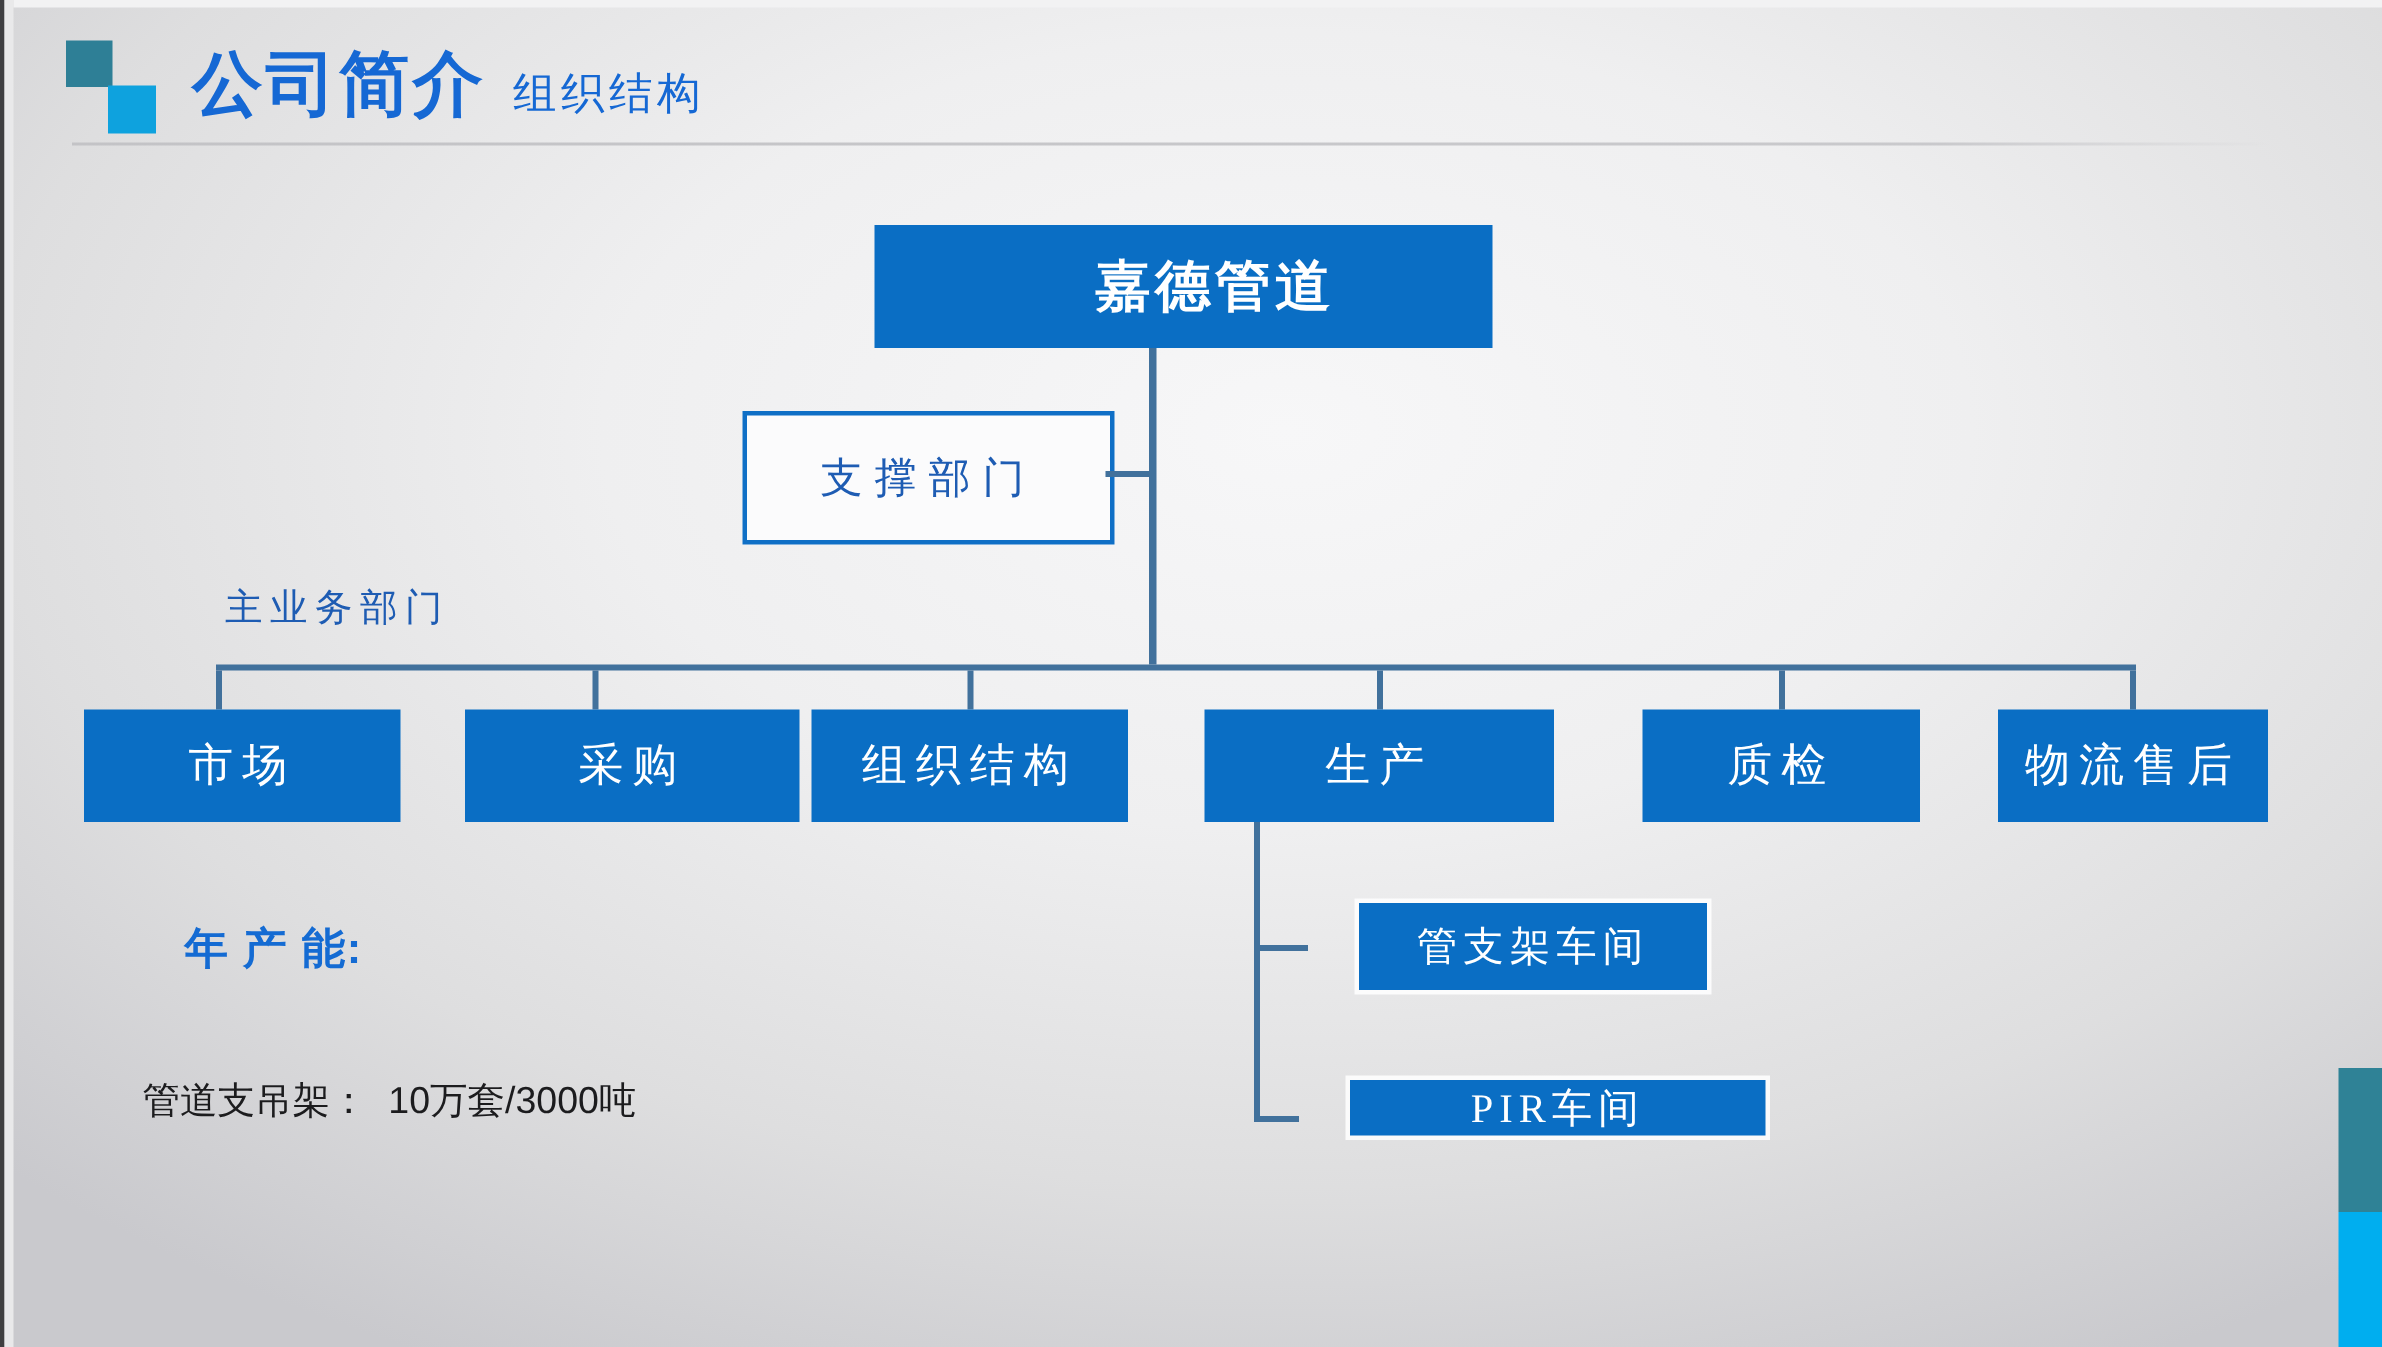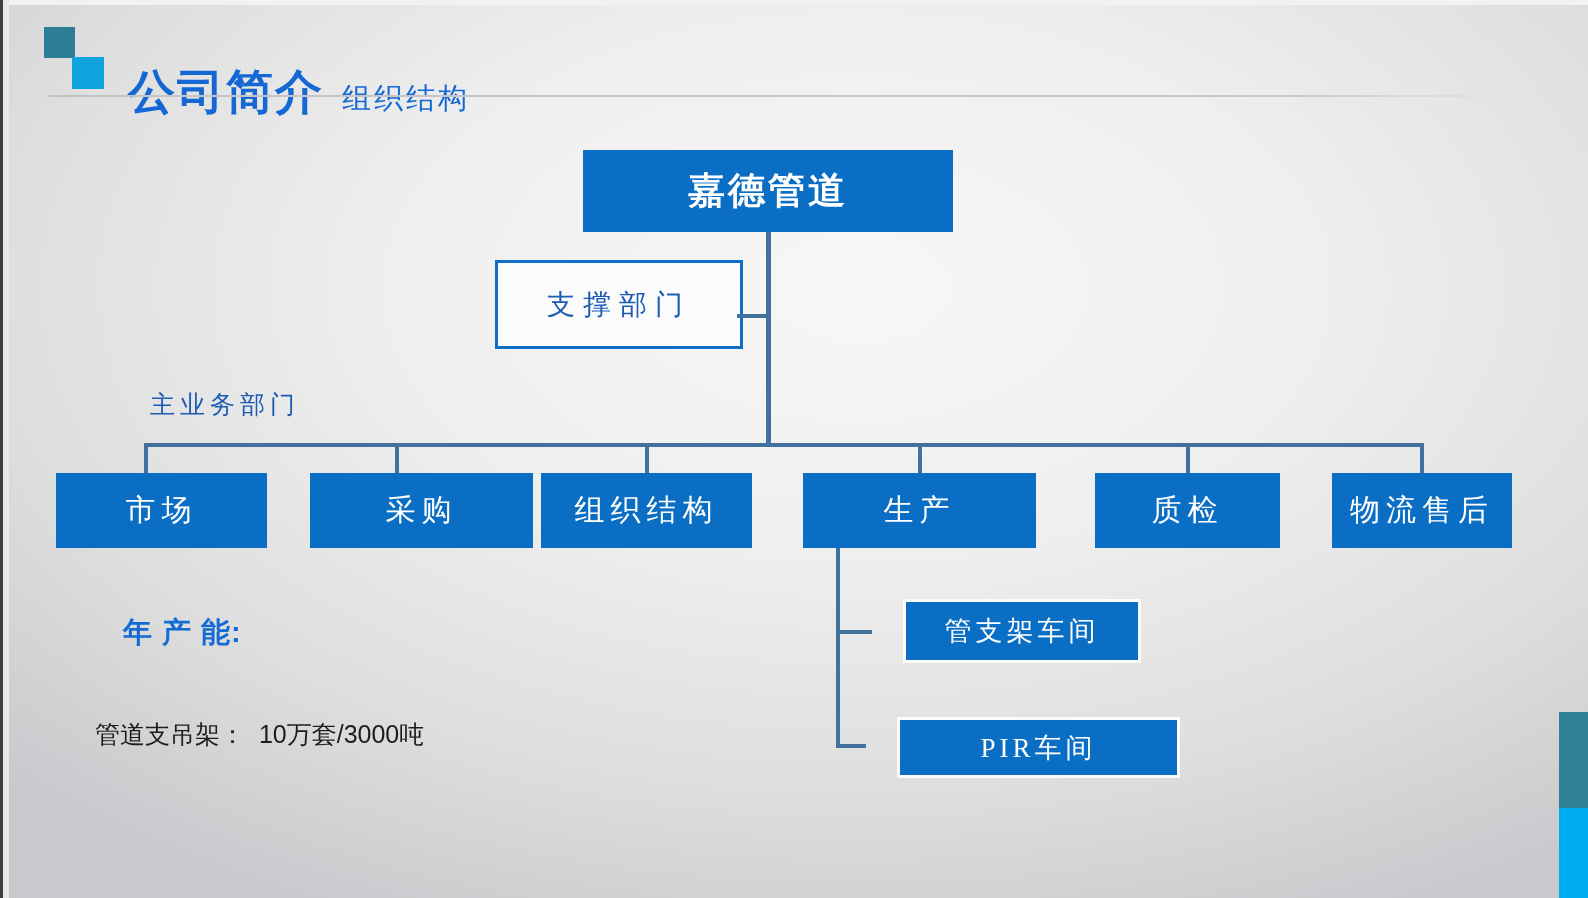--- a/index.html
+++ b/index.html
@@ -13,29 +13,29 @@
   }
   .edge-left-dark{position:absolute;left:0;top:0;width:3px;height:100%;background:#3f3f41;}
   .edge-left-light{position:absolute;left:3px;top:0;width:6px;height:100%;background:#e9e9ea;}
   .edge-top-light{position:absolute;left:9px;top:0;width:1579px;height:5px;background:#f2f2f3;}
 
   
   .sq{position:absolute;}
   .sq-teal{left:44px;top:27px;width:31px;height:31px;background:#2e7f96;z-index:1;}
   .sq-blue{left:72px;top:57px;width:32px;height:32px;background:#0ea2de;z-index:2;}
   .title-row{position:absolute;left:128px;top:28px;display:flex;align-items:baseline;}
-  .page-title{font-size:47px;font-weight:600;color:#1568d4;letter-spacing:2px;line-height:1.2;margin-top:36px;}
+  .page-title{font-size:47px;font-weight:600;color:#1568d4;letter-spacing:2px;line-height:1.2;}
   .page-subtitle{font-size:29px;font-weight:400;color:#1568d4;margin-left:18px;letter-spacing:3px;}
   .header-divider{position:absolute;left:48px;top:95px;width:1466px;height:2px;
     background:linear-gradient(to right,#c3c3c6 0%,#c9c9cc 85%,rgba(201,201,204,0) 100%);}
 
   
   .node{position:absolute;display:flex;align-items:center;justify-content:center;
     background:#0a6ec4;color:#ffffff;}
-  .node-root{font-size:37px;font-weight:700;letter-spacing:3px;font-family:"Liberation Sans",sans-serif;}
+  .node-root{font-size:37px;font-weight:700;letter-spacing:3px;font-family:"Liberation Sans",sans-serif;padding-left:42px;}
   .node-dept{font-size:30px;font-weight:400;letter-spacing:6px;font-family:"Liberation Serif",serif;}
   .node-workshop{font-size:27px;letter-spacing:4px;font-family:"Liberation Serif",serif;
     box-shadow:0 0 0 3px rgba(255,255,255,0.85);margin-left:34px;}
   .node-support{position:absolute;display:flex;align-items:center;justify-content:center;
     background:#fbfbfc;border:3px solid #0f6fc6;color:#1e5cb3;
     font-size:28px;letter-spacing:8px;font-family:"Liberation Serif",serif;}
   .line{position:absolute;background:#41719c;}
   .label-script{position:absolute;color:#1e5cb3;font-family:"Liberation Serif",serif;}
 
   
@@ -65,21 +65,21 @@
     <div class="page-subtitle">组织结构</div>
   </div>
   <div class="header-divider"></div>
 
   <div>
 
     <div class="node node-root" style="left:583px;top:150px;width:370px;height:82px;">嘉德管道</div>
 
     <div class="line" style="left:766px;top:232px;width:5px;height:211px;"></div>
 
-    <div class="node-support" style="left:495px;top:260px;width:242px;height:83px;">支撑部门</div>
+    <div class="node-support" style="left:495px;top:274px;width:242px;height:83px;">支撑部门</div>
     <div class="line" style="left:737px;top:314px;width:29px;height:4px;"></div>
 
     <div class="label-script" style="left:150px;top:388px;font-size:25px;letter-spacing:5px;">主业务部门</div>
 
     <div class="line" style="left:144px;top:443px;width:1280px;height:4px;"></div>
     <div class="line" style="left:144px;top:447px;width:4px;height:26px;"></div>
     <div class="line" style="left:395px;top:447px;width:4px;height:26px;"></div>
     <div class="line" style="left:645px;top:447px;width:4px;height:26px;"></div>
     <div class="line" style="left:918px;top:447px;width:4px;height:26px;"></div>
     <div class="line" style="left:1186px;top:447px;width:4px;height:26px;"></div>
@@ -89,21 +89,21 @@
     <div class="node node-dept" style="left:310px;top:473px;width:223px;height:75px;">采购</div>
     <div class="node node-dept" style="left:541px;top:473px;width:211px;height:75px;">组织结构</div>
     <div class="node node-dept" style="left:803px;top:473px;width:233px;height:75px;">生产</div>
     <div class="node node-dept" style="left:1095px;top:473px;width:185px;height:75px;">质检</div>
     <div class="node node-dept" style="left:1332px;top:473px;width:180px;height:75px;">物流售后</div>
 
     <div class="line" style="left:836px;top:548px;width:4px;height:200px;"></div>
     <div class="line" style="left:836px;top:630px;width:36px;height:4px;"></div>
     <div class="node node-workshop" style="left:872px;top:602px;width:232px;height:58px;">管支架车间</div>
     <div class="line" style="left:836px;top:744px;width:30px;height:4px;"></div>
-    <div class="node node-workshop" style="left:866px;top:720px;width:277px;height:55px;">PIR车间</div>
+    <div class="node node-workshop" style="left:866px;top:720px;width:277px;height:37px;">PIR车间</div>
   </div>
 
   <div>
     <div class="capacity-heading">年 产 能:</div>
     <div class="capacity-lines">
       <div>管道支吊架：  10万套/3000吨</div>
       
       
     </div>
   </div>

